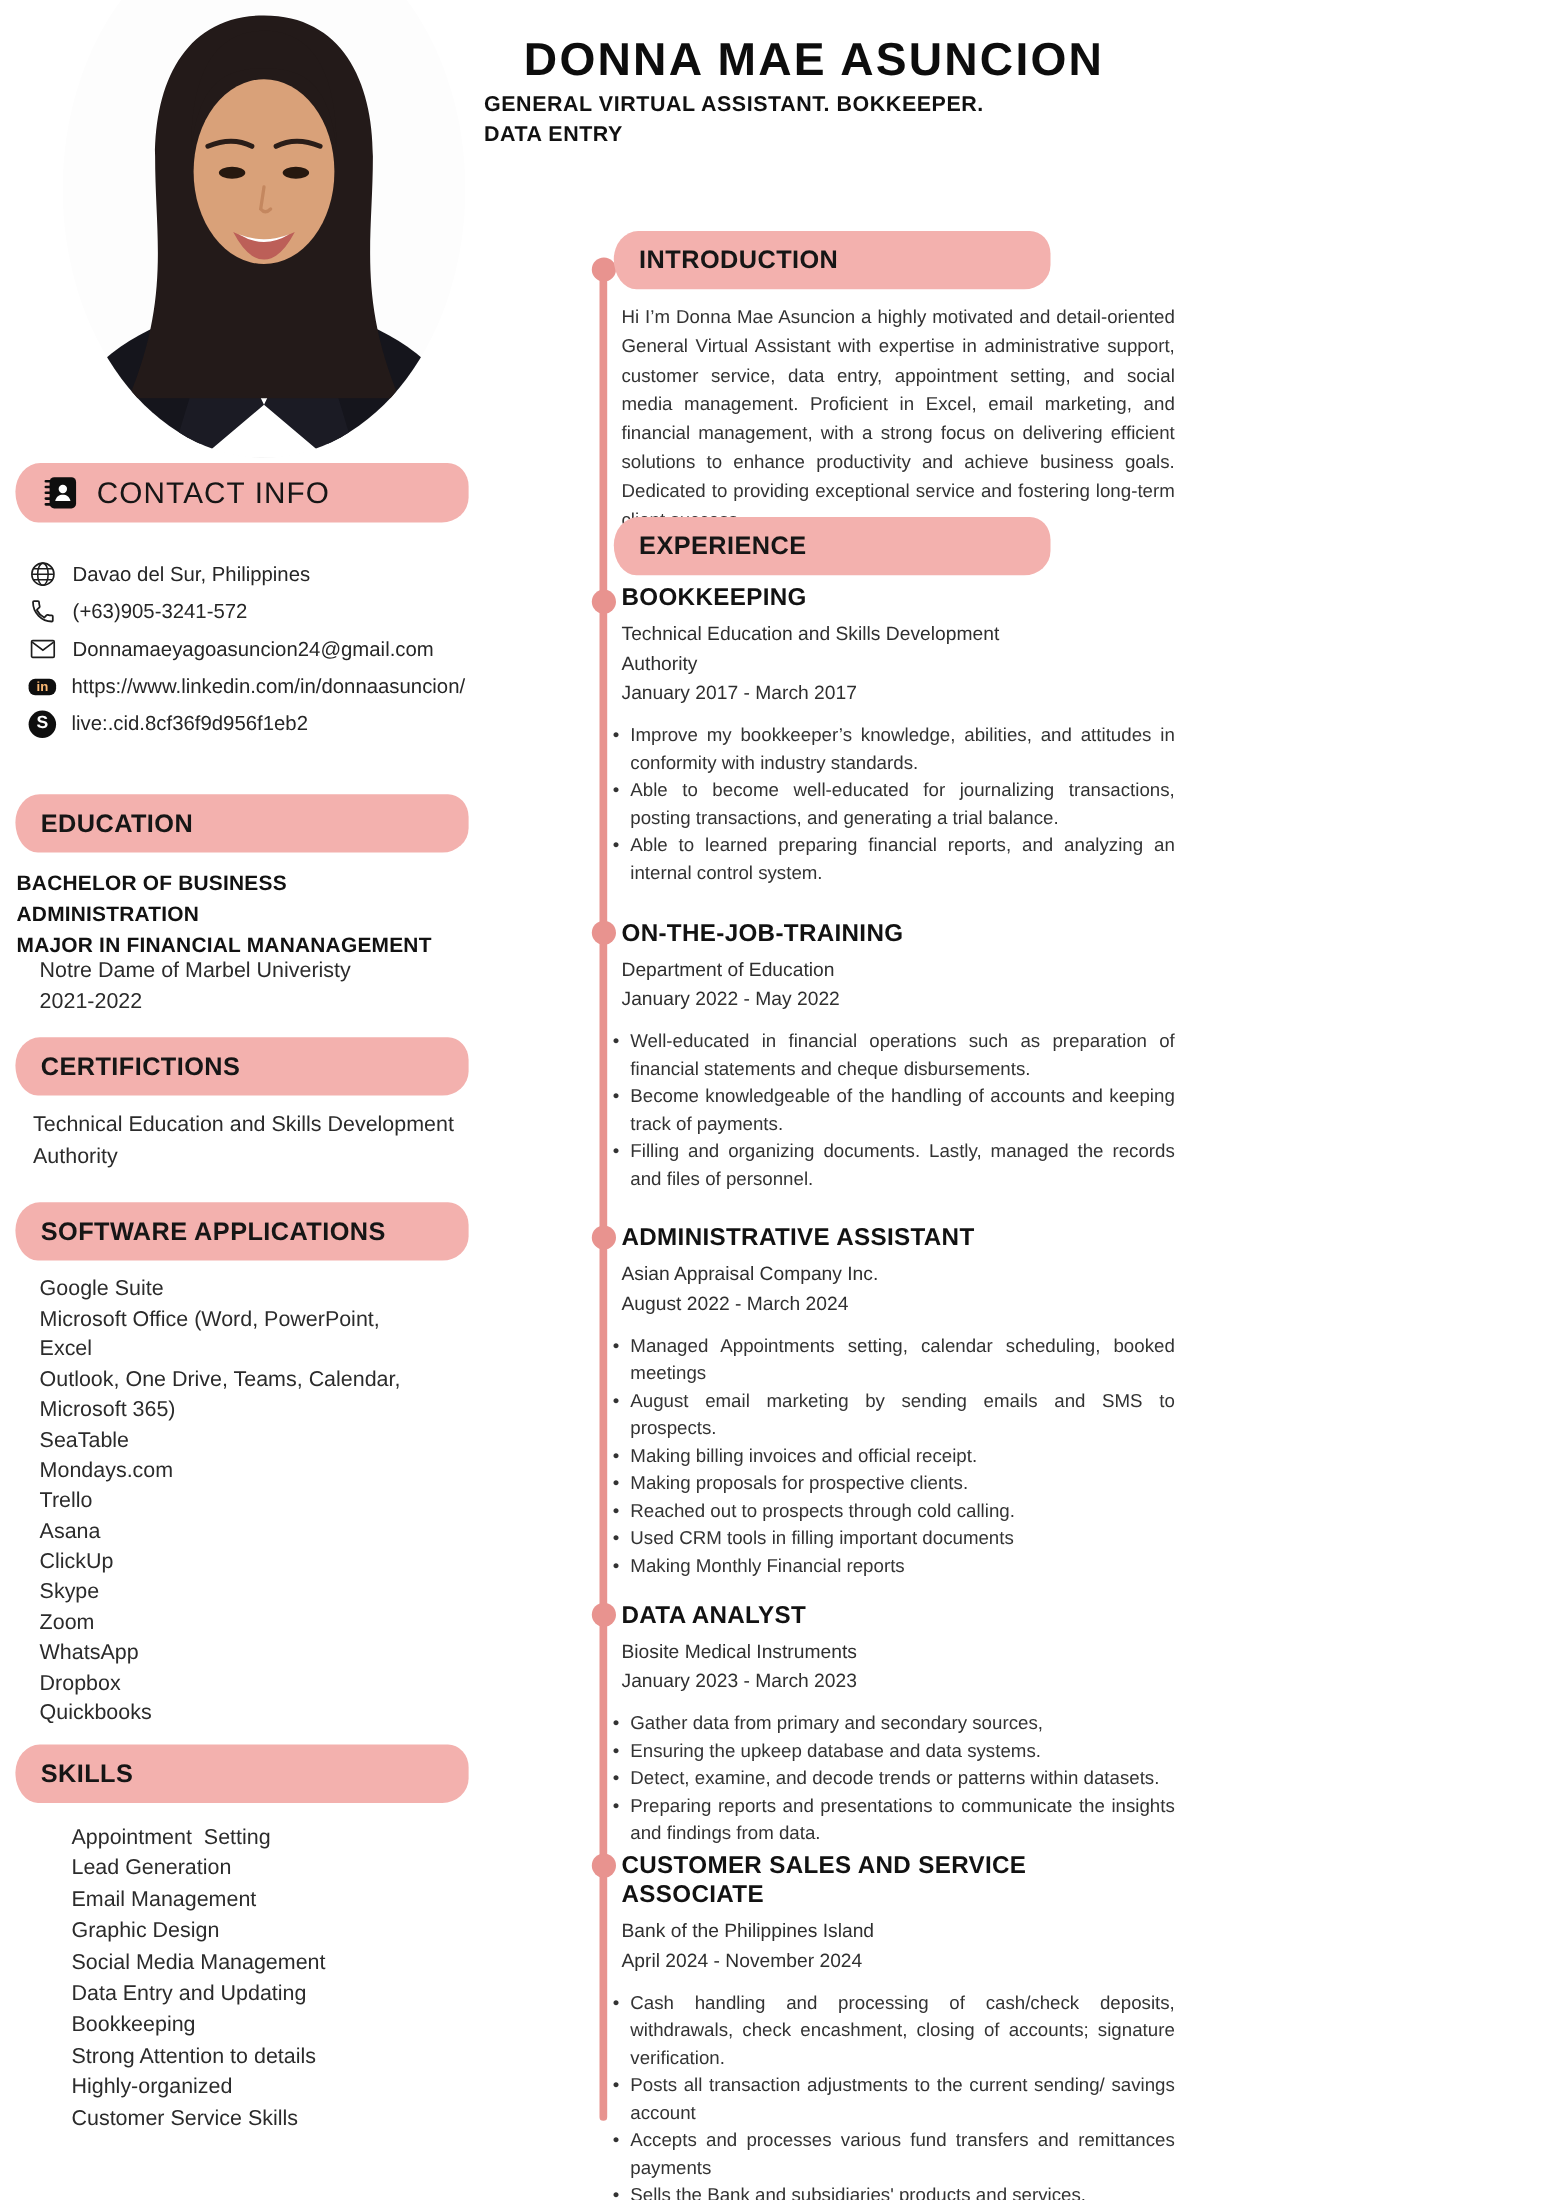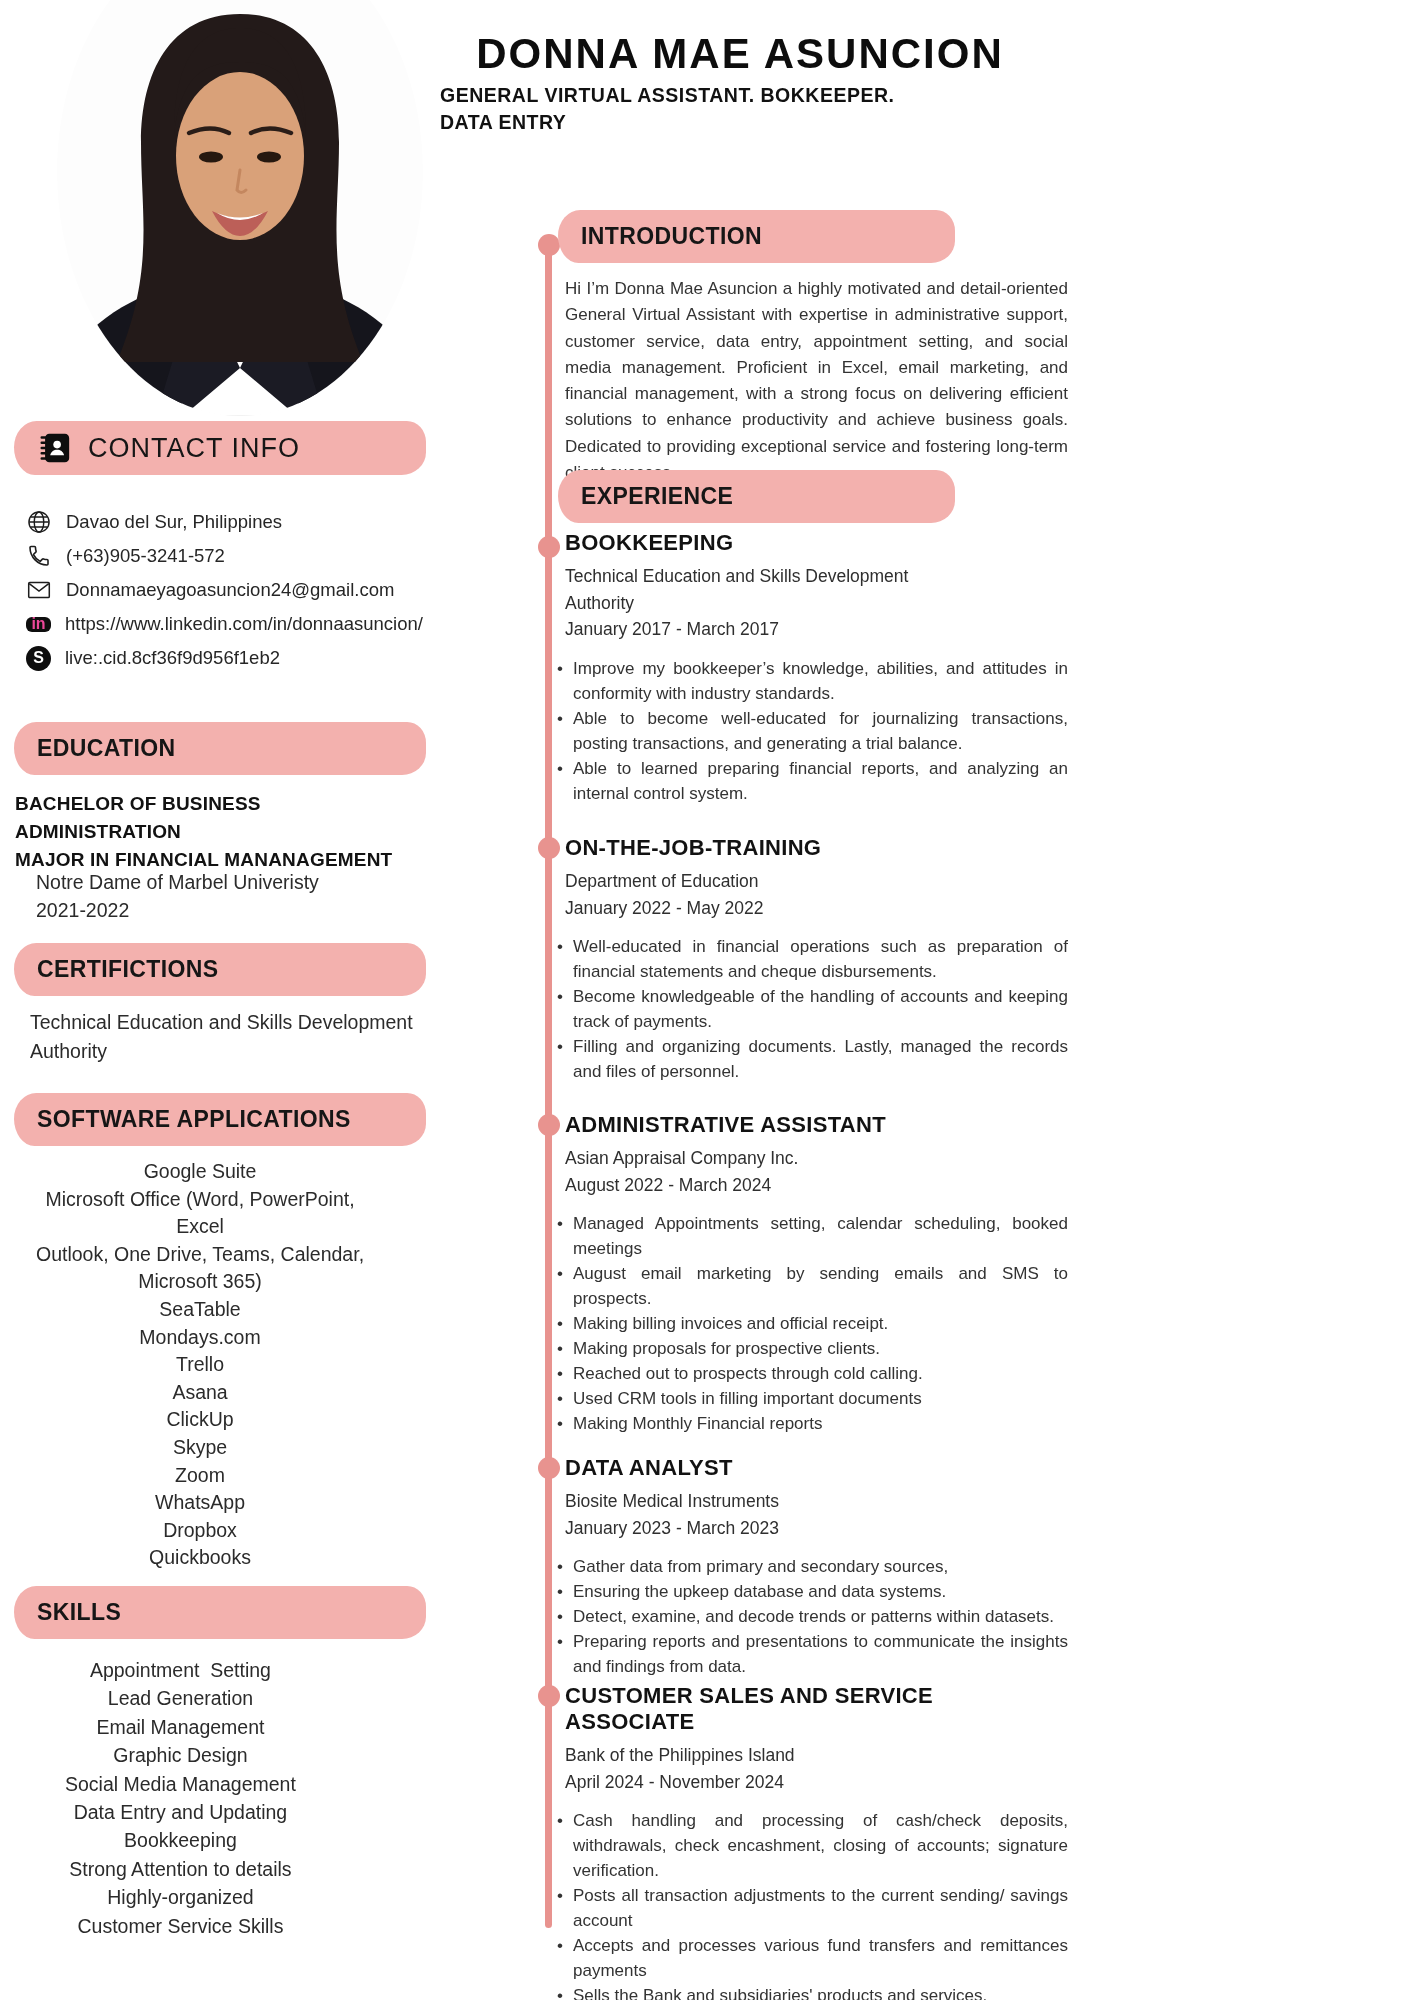--- a/index.html
+++ b/index.html
@@ -16,30 +16,30 @@
   
   .photo{position:absolute;left:57px;top:-72px;width:366px;height:488px;border-radius:50%;
          overflow:hidden;background:#fefefe;}
 
   
   .contact-bar{top:421px;height:54px;gap:16px;padding-left:24px;}
   .contact-bar .bar-label{font-weight:normal;font-size:27px;letter-spacing:1px;}
   .crow{position:absolute;left:26px;display:flex;align-items:center;gap:14px;height:32px;}
   .crow .ctext{font-size:18.5px;color:#262626;}
   .ic{width:26px;height:26px;flex:0 0 26px;display:flex;align-items:center;justify-content:center;}
-  .icon-box{width:25px;height:15px;background:#0e0e0e;color:#ec4899;border-radius:6px;
-            font-weight:bold;font-size:16px;display:flex;align-items:center;justify-content:center;}
+  .icon-box{width:25px;height:15px;background:#0e0e0e;color:#fdba74;border-radius:6px;
+            font-weight:bold;font-size:12px;display:flex;align-items:center;justify-content:center;}
   .icon-circle{width:25px;height:25px;background:#0e0e0e;color:#fff;border-radius:50%;
             font-weight:bold;font-size:16px;display:flex;align-items:center;justify-content:center;}
 
   
   .degree{position:absolute;left:15px;width:412px;font-weight:bold;font-size:19px;
           line-height:28px;color:#121212;letter-spacing:.2px;}
   .lblock{position:absolute;font-size:19.5px;line-height:28px;color:#2b2b2b;}
-  .llist{position:absolute;font-size:19.5px;color:#2b2b2b;text-align:center;}
+  .llist{position:absolute;font-size:19.5px;color:#2b2b2b;}
   .llist div{white-space:pre-wrap;}
   .soft div{line-height:27.6px;}
   .skills div{line-height:28.4px;margin-left:29px;}
 
   
   .name{position:absolute;left:440px;top:30px;width:600px;text-align:center;
         font-size:42px;font-weight:bold;letter-spacing:2px;color:#0d0d0d;}
   .subtitle{position:absolute;left:440px;width:600px;text-align:left;
         font-size:19.5px;font-weight:bold;letter-spacing:.5px;color:#111;}
 

